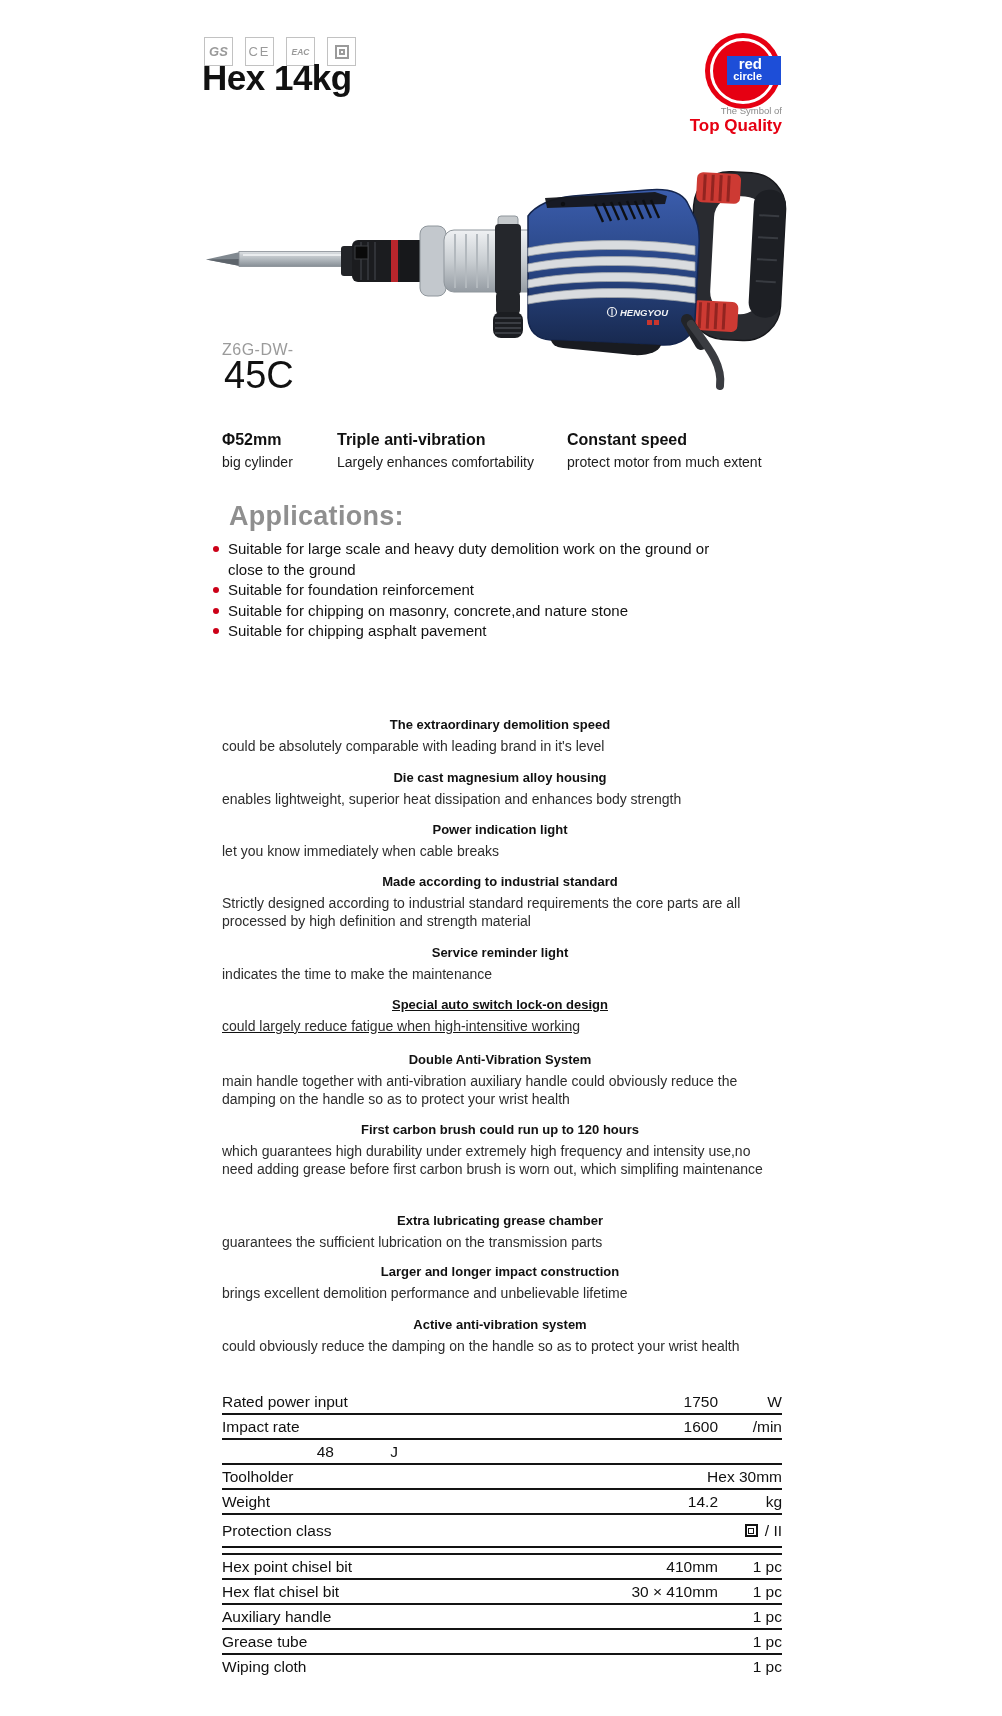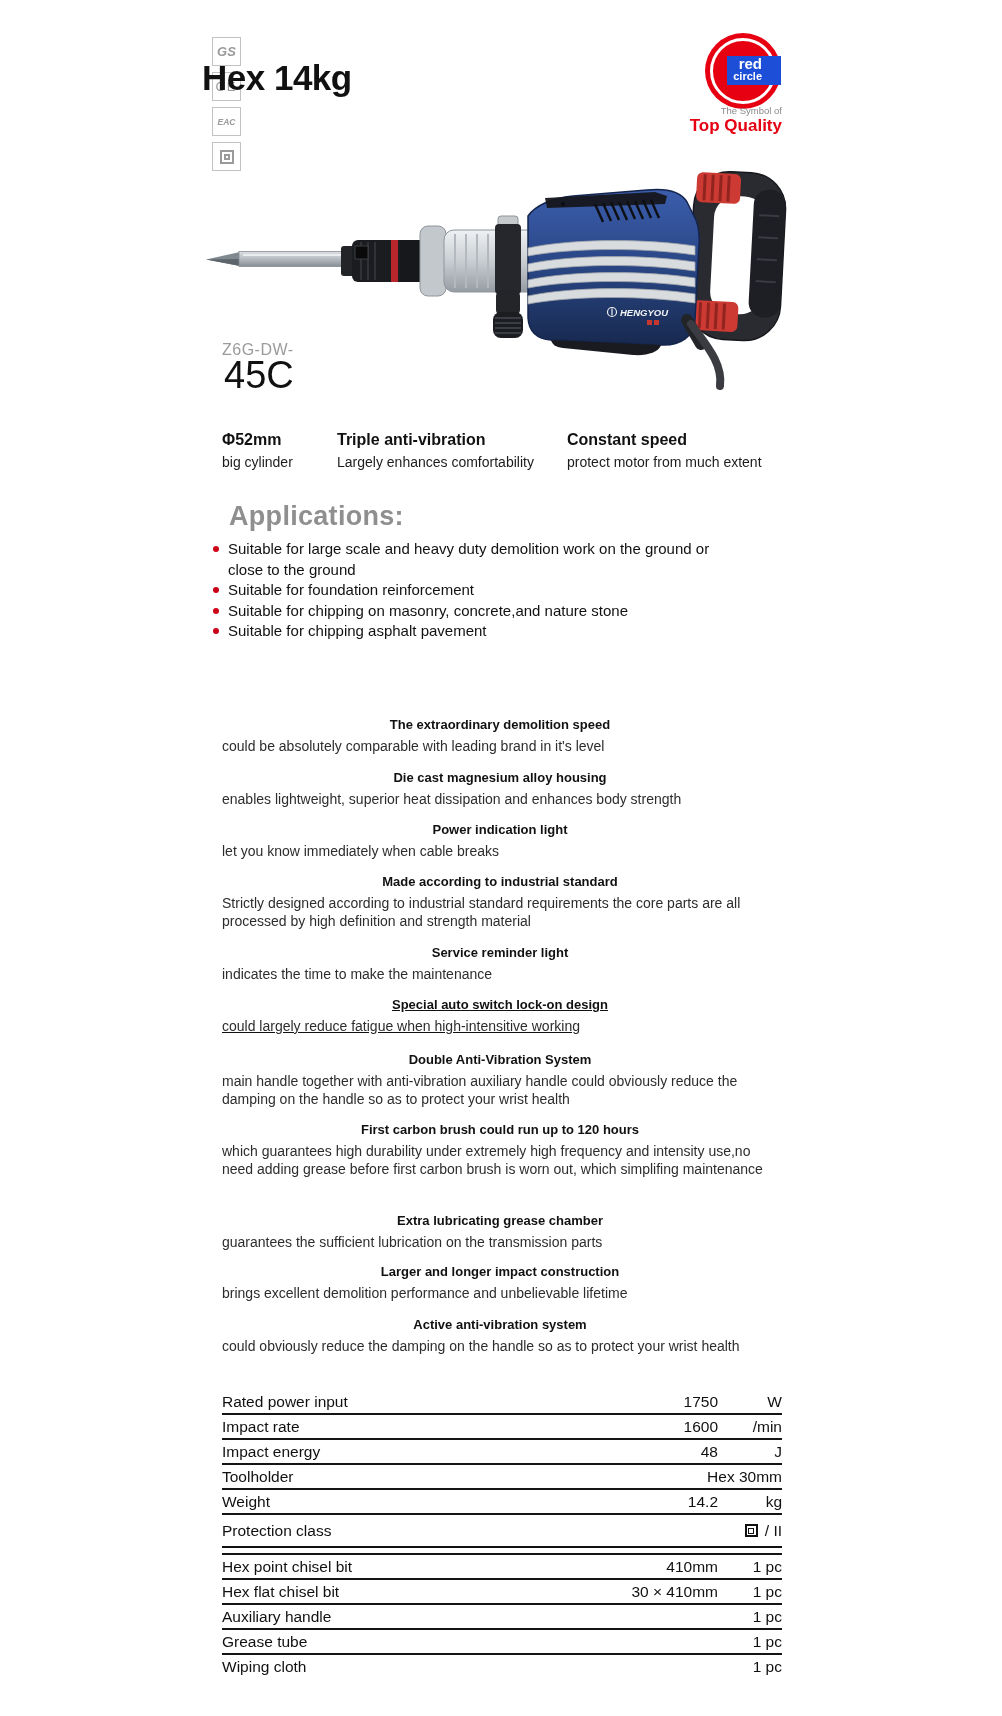--- a/index.html
+++ b/index.html
@@ -1,20 +1,20 @@
 <!DOCTYPE html>
 <html><head>
 <meta charset="utf-8">
 <style>
   html,body { margin:0; padding:0; background:#fff; }
   .page { position:relative; width:1002px; height:1716px; background:#fff; overflow:hidden;
           font-family:"Liberation Sans","DejaVu Sans",sans-serif; color:#111; }
 
   
-  .certs { position:absolute; left:212px; top:37px; display:flex; gap:6px;flex-direction:column; }
+  .certs { position:absolute; left:204px; top:37px; display:flex; gap:12px; }
   .cert { width:29px; height:29px; border:1px solid #c2c2c2; box-sizing:border-box;
           display:flex; align-items:center; justify-content:center; color:#9a9a9a; }
   .cert .gs { font-size:13px; font-weight:bold; font-style:italic; }
   .cert .ce { font-size:13px; letter-spacing:2px; }
   .cert .eac { font-size:8.5px; font-weight:bold; font-style:italic; }
   .di-sq { position:relative; width:14px; height:14px; border:2px solid #9a9a9a; box-sizing:border-box; }
   .di-sq::after { content:""; position:absolute; inset:2px; border:2px solid #9a9a9a; }
   .title { position:absolute; left:202px; top:58px; font-size:35px; font-weight:bold;
            letter-spacing:-0.5px; line-height:1.15; }
 
@@ -320,21 +320,20 @@
       <span class="lbl">Rated power input</span>
       <span class="val">1750</span>
       <span class="unit">W</span>
     </div>
     <div class="t-row">
       <span class="lbl">Impact rate</span>
       <span class="val">1600</span>
       <span class="unit">/min</span>
     </div>
     <div class="t-row">
-      <span class="lbl">Impact energy</span>
       <span class="val">48</span>
       <span class="unit">J</span>
     </div>
     <div class="t-row">
       <span class="lbl">Toolholder</span>
       <span class="valspan">Hex 30mm</span>
     </div>
     <div class="t-row">
       <span class="lbl">Weight</span>
       <span class="val">14.2</span>

